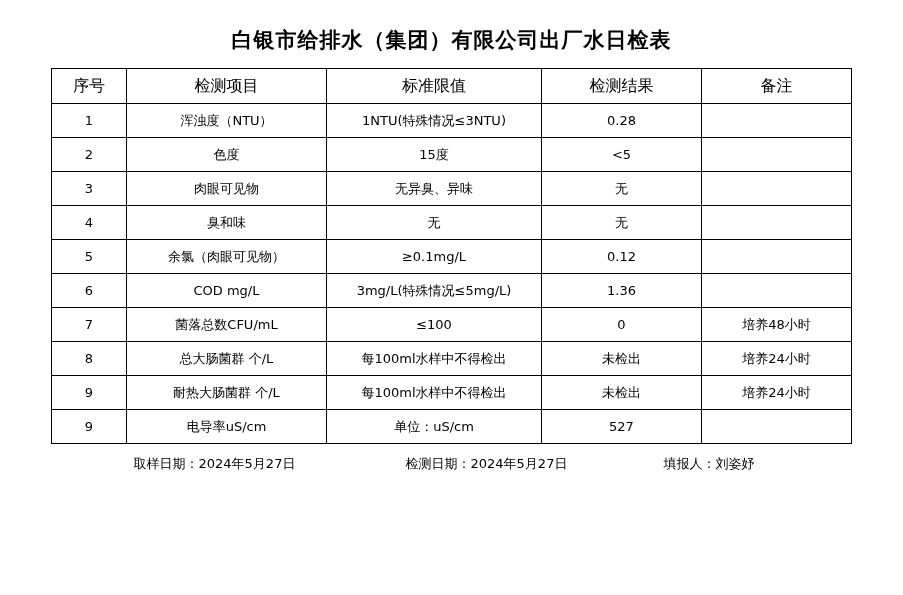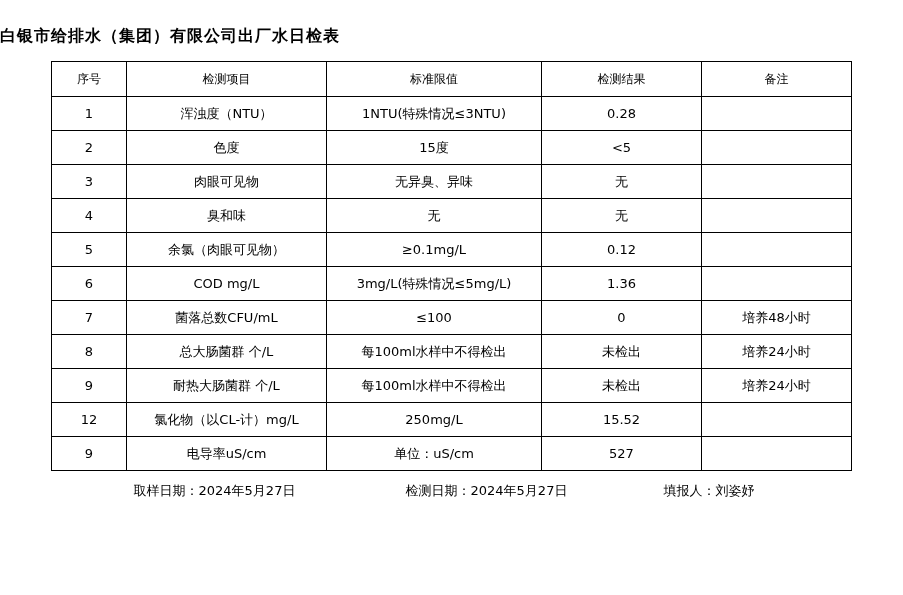--- a/index.html
+++ b/index.html
@@ -14,21 +14,22 @@
     color: #000000;
     overflow: hidden;
   }
   .page {
     position: relative;
     width: 903px;
     height: 595px;
     box-sizing: border-box;
   }
   .doc-title {
-    font-size: 16px;
+    text-align: center;
+    font-size: 21px;
     font-weight: bold;
     letter-spacing: 1px;
     padding-top: 26px;
     padding-bottom: 14px;
     font-family: "DejaVu Sans", "Liberation Sans", sans-serif;
   }
   table.report {
     border-collapse: collapse;
     margin: 0 auto;
     width: 800px;
@@ -40,21 +41,21 @@
     border: 1px solid #000000;
     text-align: center;
     vertical-align: middle;
     font-size: 13px;
     height: 33px;
     padding: 0 2px;
     font-family: "DejaVu Sans", "Liberation Sans", sans-serif;
   }
   table.report th {
     font-weight: normal;
-    font-size: 12px;
+    font-size: 16px;
     height: 34px;
   }
   col.c-idx { width: 75px; }
   col.c-item { width: 200px; }
   col.c-limit { width: 215px; }
   col.c-result { width: 160px; }
   col.c-remark { width: 150px; }
 
   .footer {
     position: relative;
@@ -155,27 +156,20 @@
         <td>培养24小时</td>
       </tr>
       <tr>
         <td>9</td>
         <td>耐热大肠菌群 个/L</td>
         <td>每100ml水样中不得检出</td>
         <td>未检出</td>
         <td>培养24小时</td>
       </tr>
       <tr>
-        <td>12</td>
-        <td>氯化物（以CL-计）mg/L</td>
-        <td>250mg/L</td>
-        <td>15.52</td>
-        <td></td>
-      </tr>
-      <tr>
         <td>9</td>
         <td>电导率uS/cm</td>
         <td>单位：uS/cm</td>
         <td>527</td>
         <td></td>
       </tr>
     </tbody>
   </table>
 
   <div class="footer">

